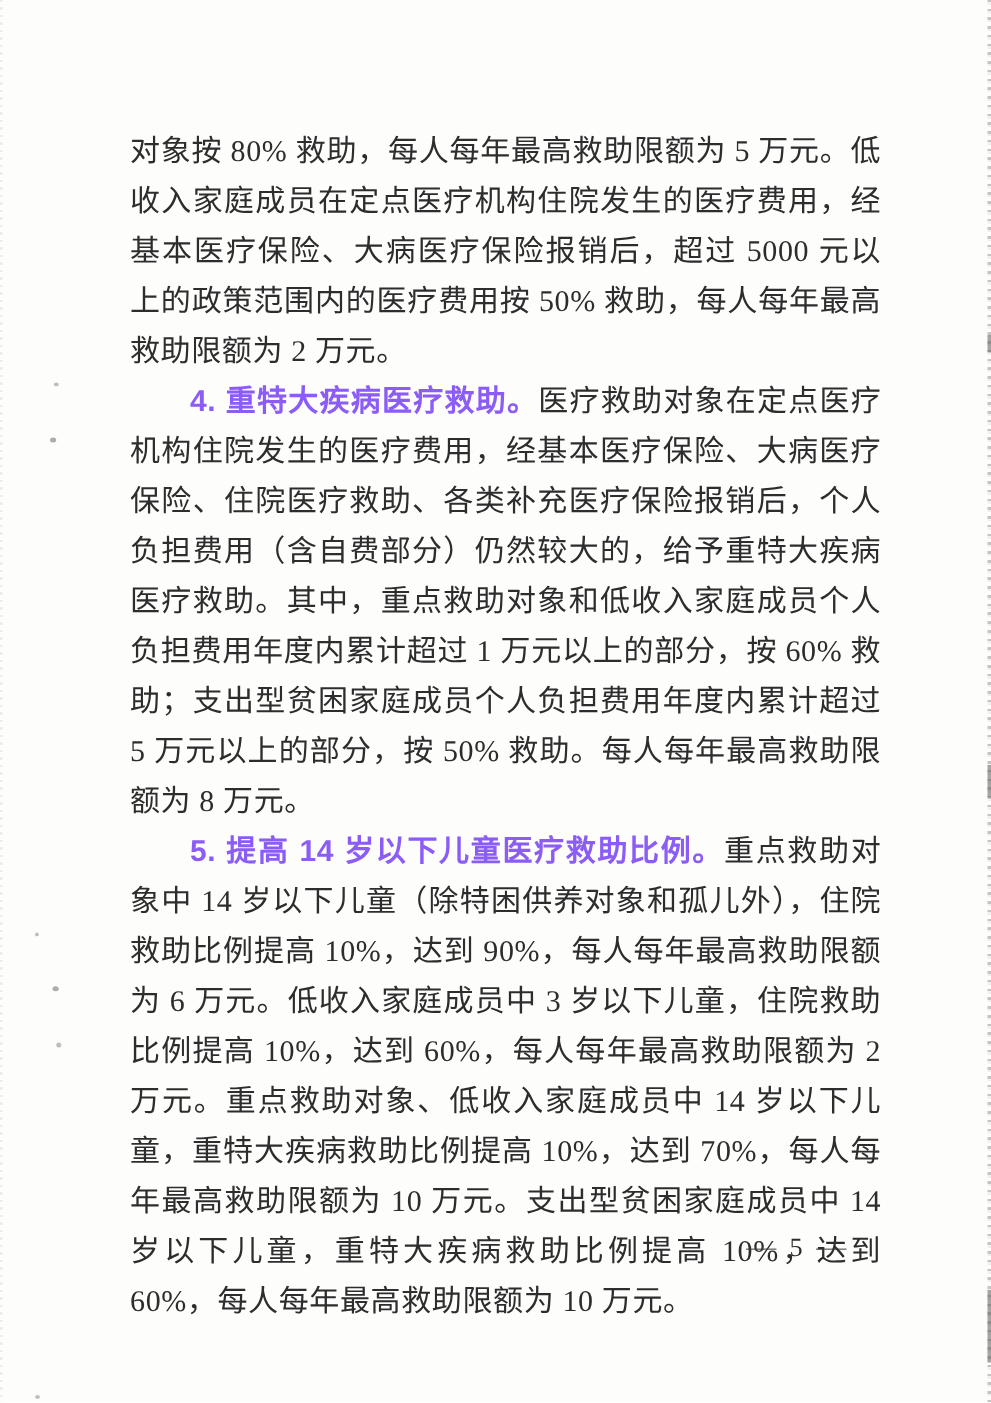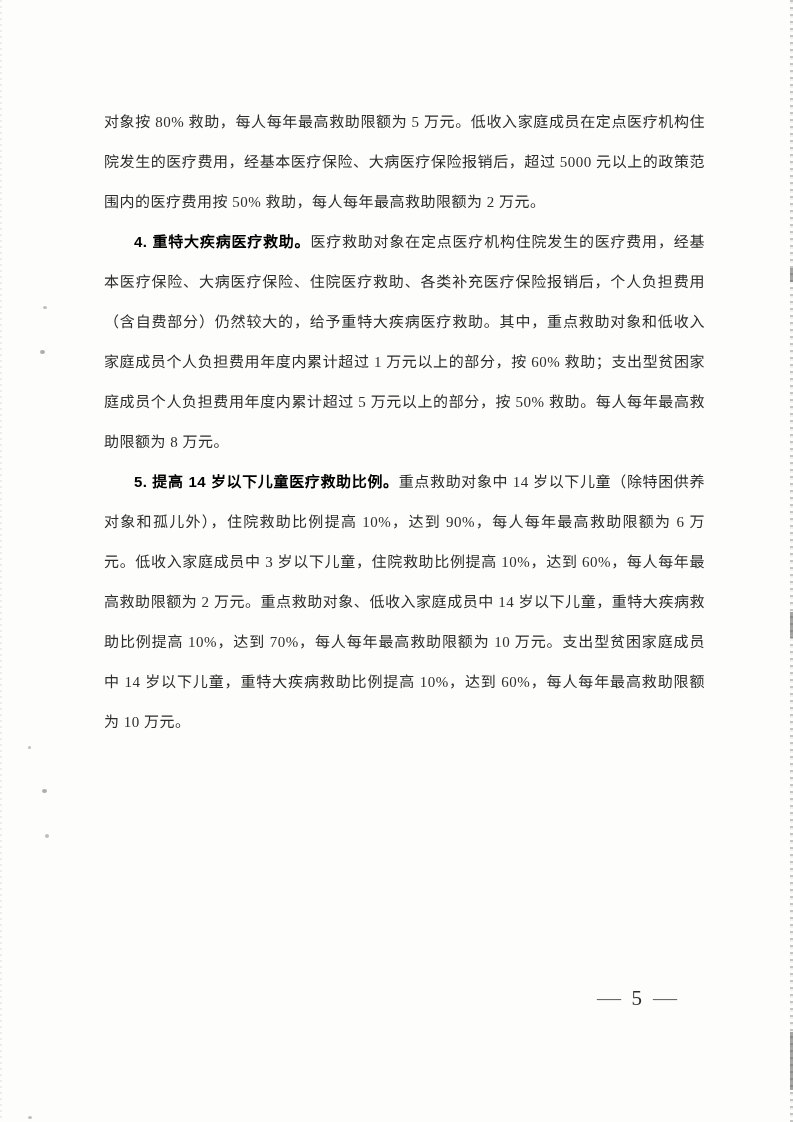--- a/index.html
+++ b/index.html
@@ -15,34 +15,34 @@
     background: #fdfdfc;
     overflow: hidden;
   }
   
   .text-block {
     position: absolute;
     left: 104px;
     top: 102px;
     width: 601px;
     font-family: "Liberation Serif", "DejaVu Serif", serif;
-    font-size: 15px;
+    font-size: 24px;
     line-height: 40px;
     letter-spacing: 0.5px;
     color: #2d2d2d;
     text-align: justify;
     text-justify: inter-character;
   }
   .para { margin: 0; }
   .para.indented { text-indent: 2em; }
   .para.single-line { white-space: nowrap; }
   .lead {
     font-weight: 700;
     font-family: "Liberation Sans", "DejaVu Sans", sans-serif;
-    color: #000000;
+    color: #8b5cf6;
   }
   
   .page-footer {
     position: absolute;
     top: 984px;
     right: 118px;
     height: 28px;
     display: flex;
     align-items: center;
     gap: 13px;

